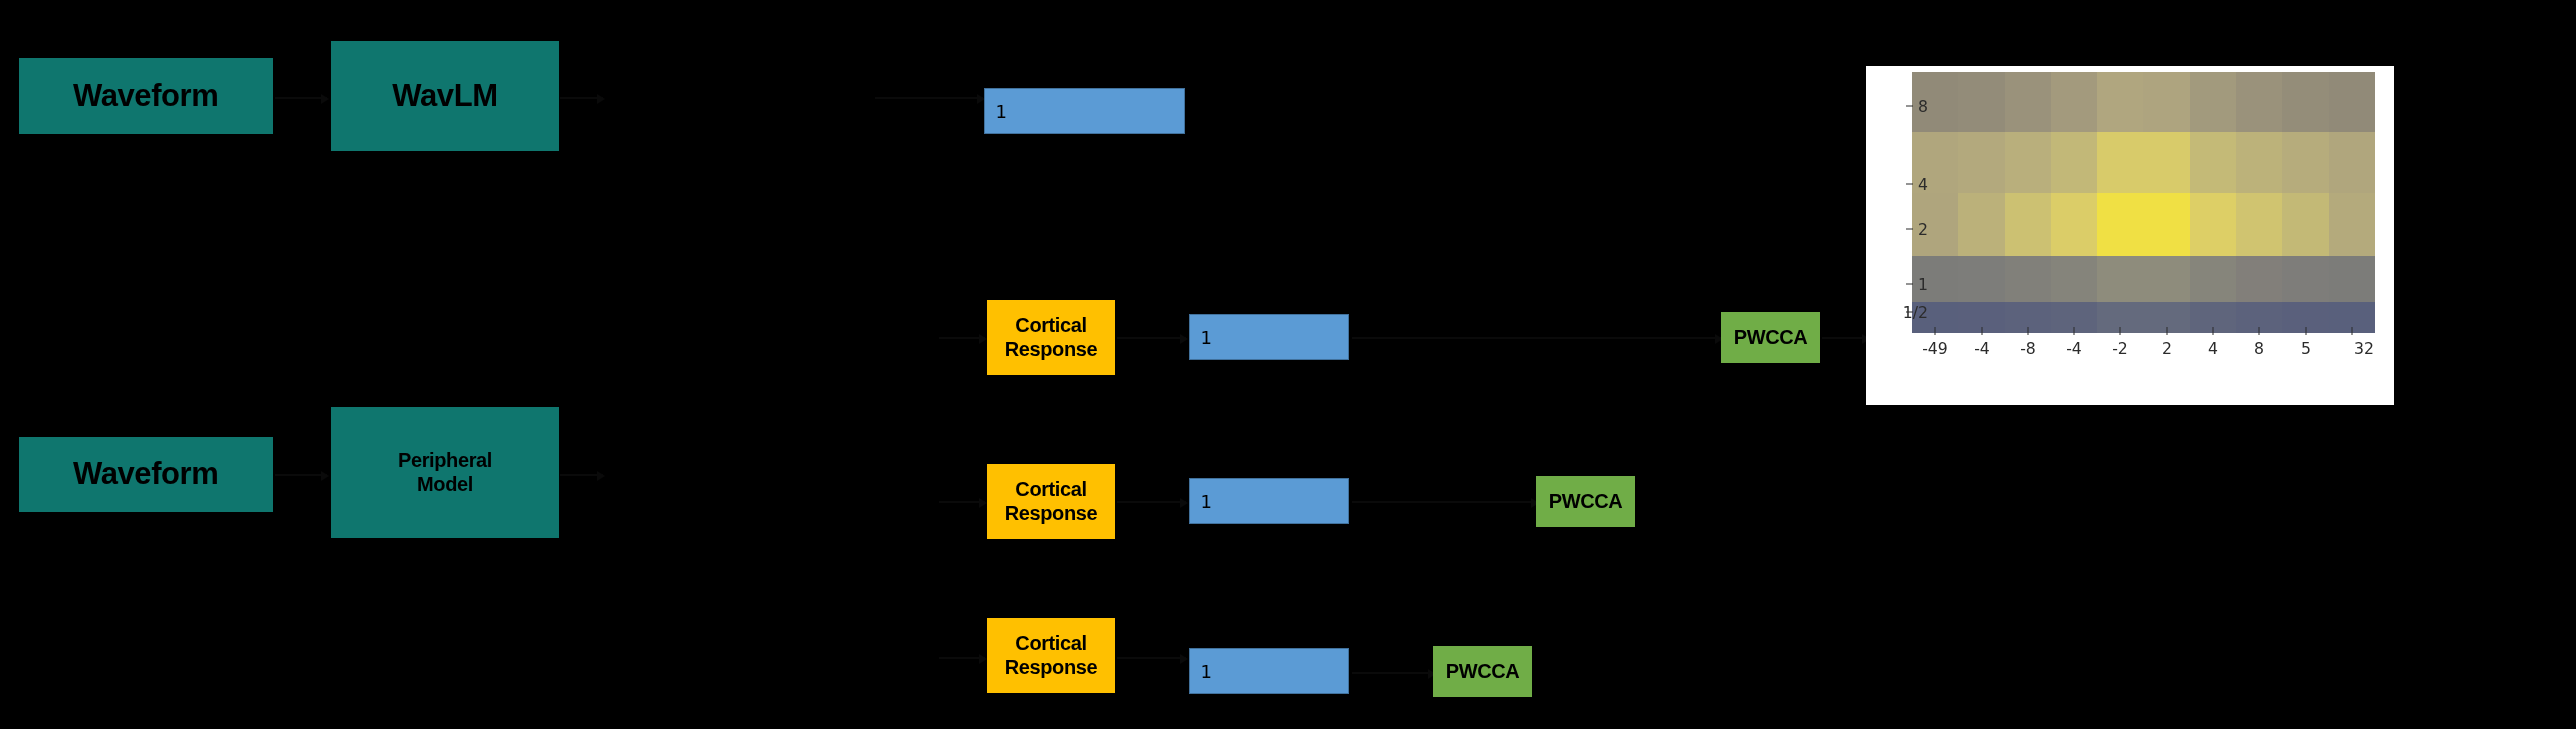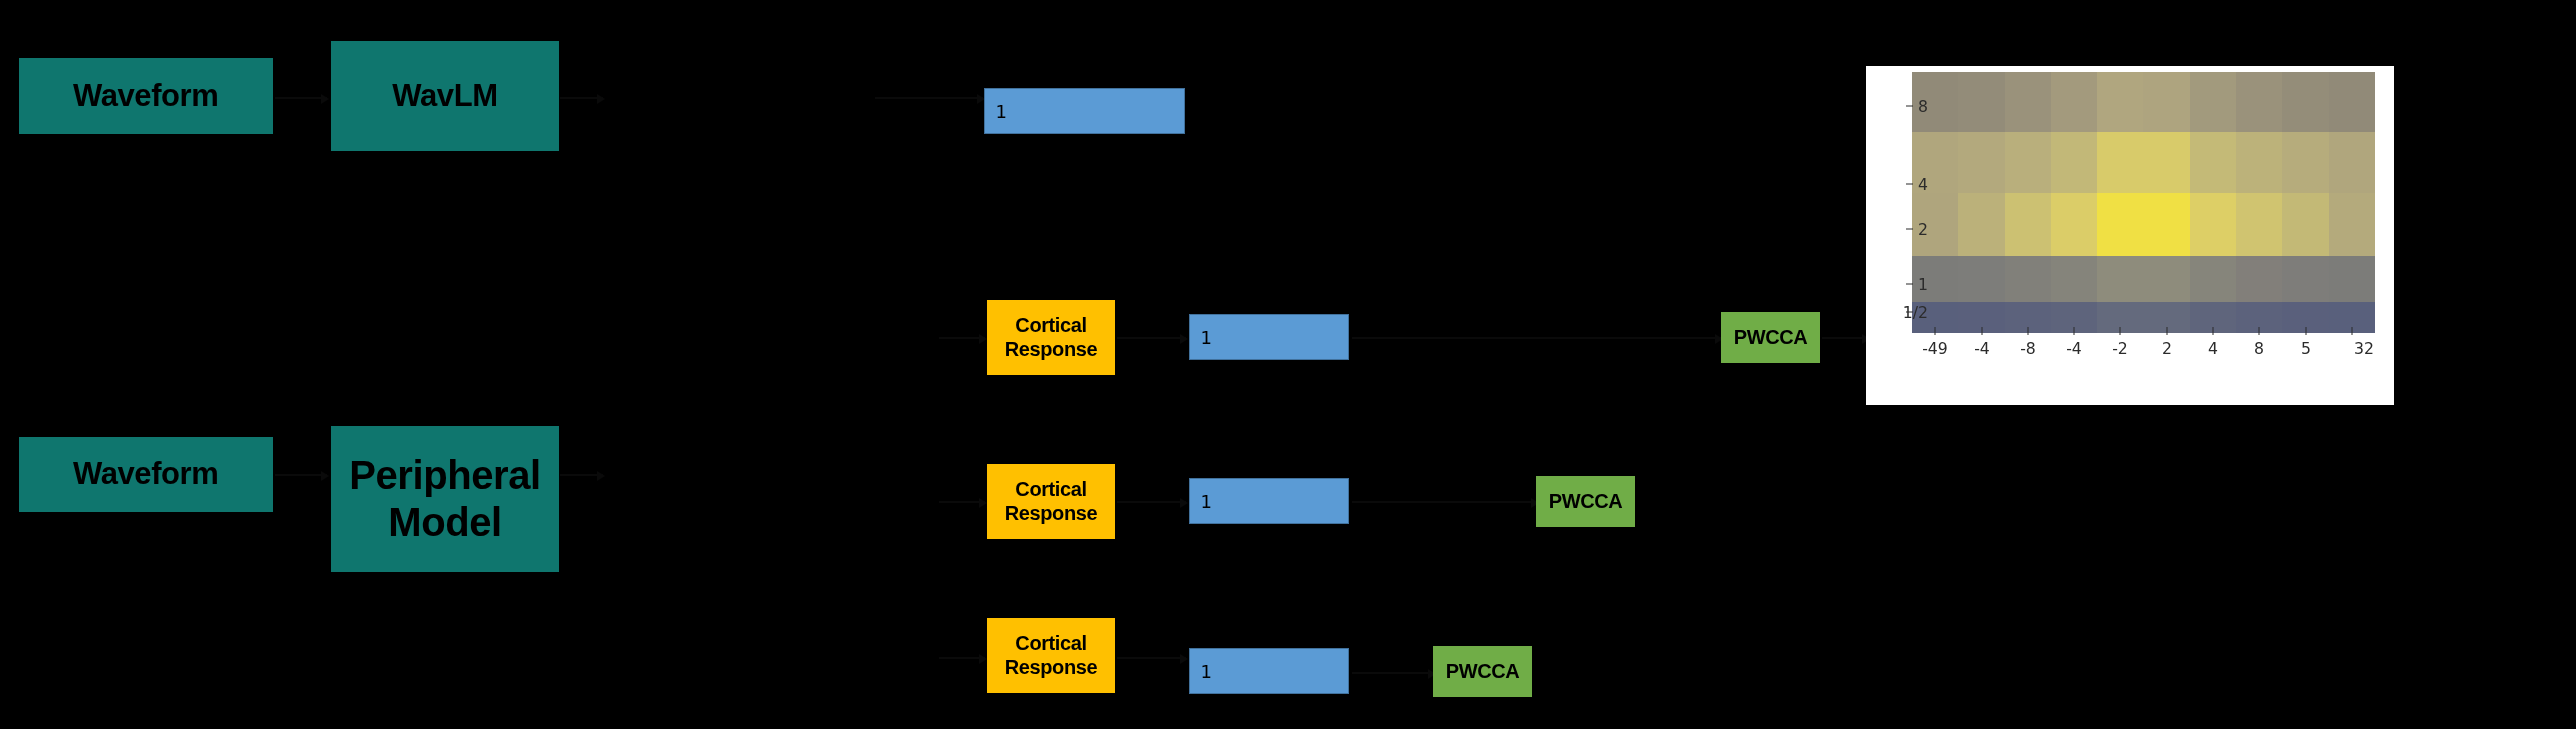--- a/index.html
+++ b/index.html
@@ -140,21 +140,21 @@
   <div class="bar blue" style="left:984px; top:88px; width:201px; height:46px;">
     <span class="bar-label">1</span>
   </div>
 
   <div class="node peach" style="left:18.7px; top:437px; width:254px; height:75px; font-size:31px;">
     <span class="ln">Waveform</span>
   </div>
 
   <div class="arrow" style="left:275px; top:474px; width:52px;"></div>
 
-  <div class="node peach" style="left:331px; top:426px; width:228px; height:146px; font-size:40px;">
+  <div class="node peach" style="left:331px; top:407px; width:228px; height:131px; font-size:20px;">
     <span class="ln">Peripheral</span>
     <span class="ln">Model</span>
   </div>
 
   <div class="arrow" style="left:560px; top:474px; width:43px;"></div>
 
 
   <div class="arrow" style="left:939px; top:337px; width:46px;"></div>
 
   <div class="node gold" style="left:987px; top:300px; width:128px; height:75px; font-size:20px;">

